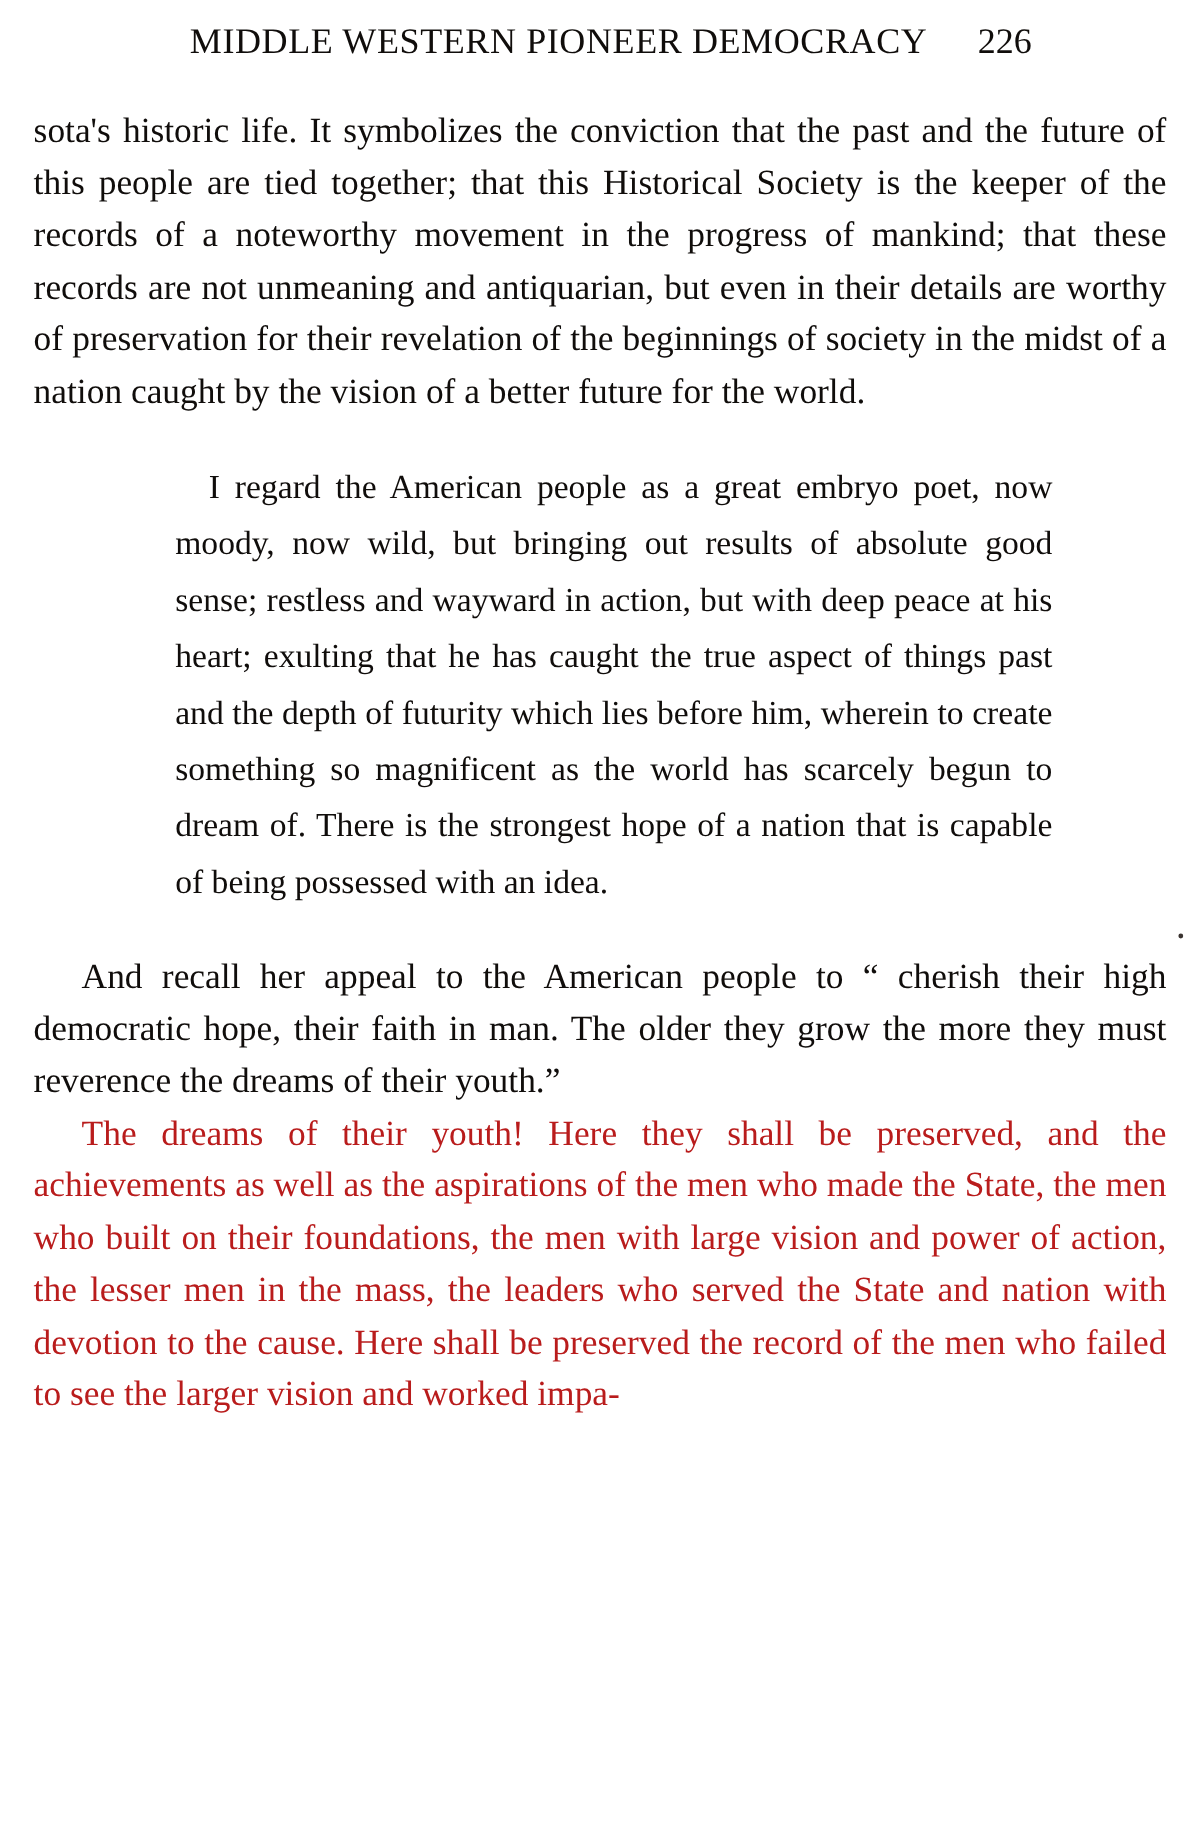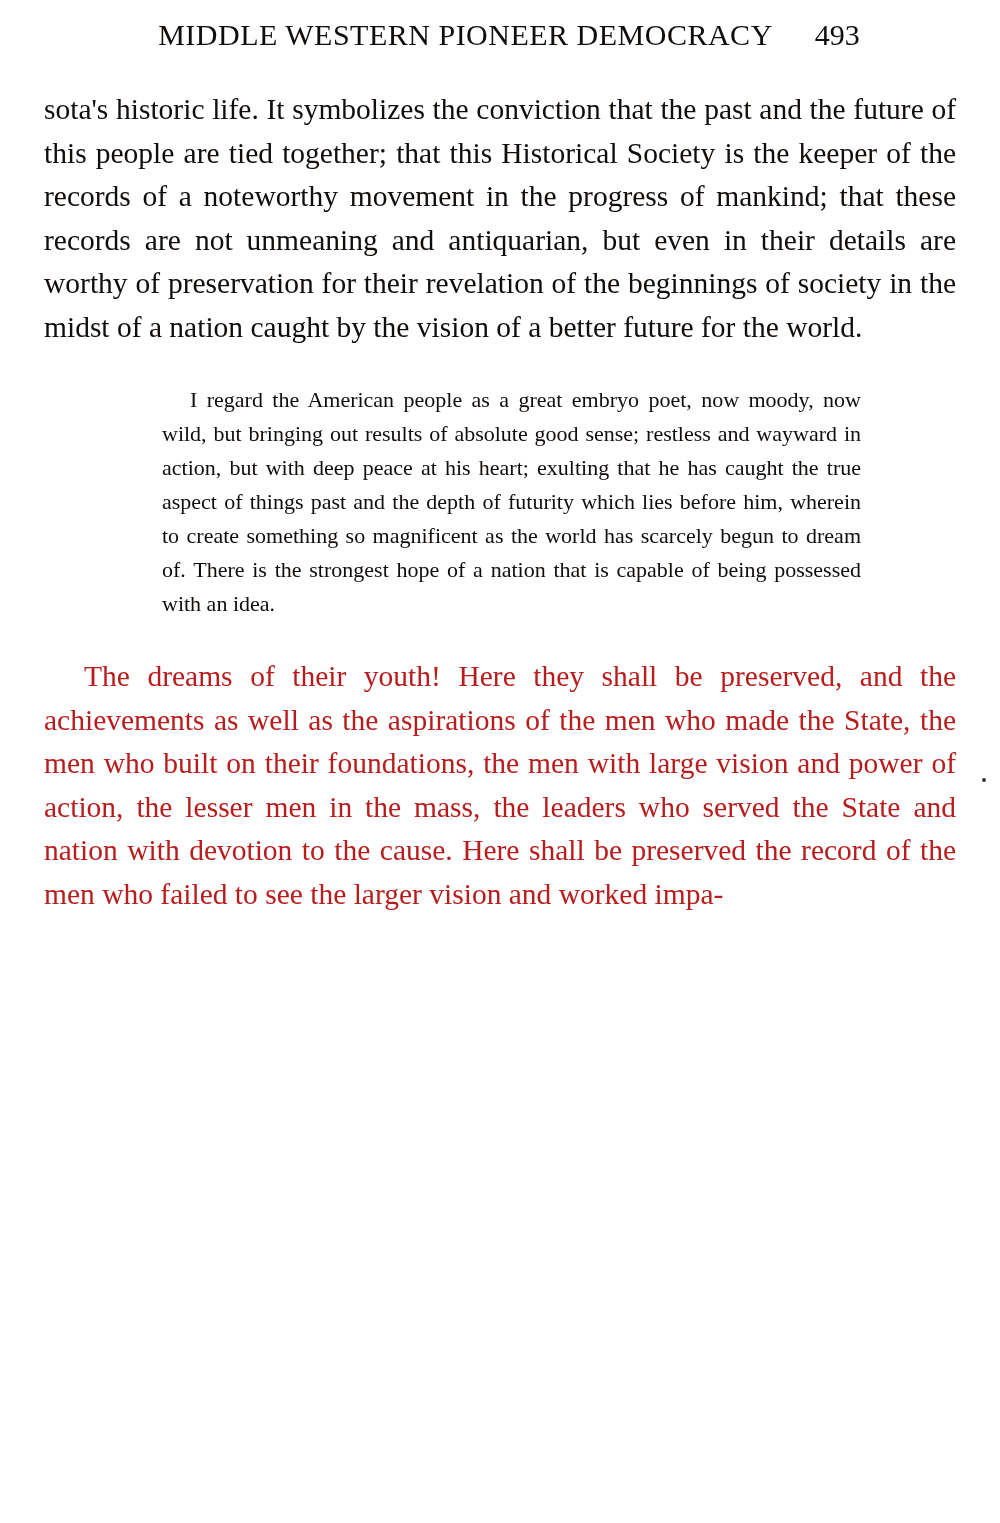--- a/index.html
+++ b/index.html
@@ -41,30 +41,30 @@
     font-weight: 400;
   }
   .body-text {
     font-size: 29.5px;
     line-height: 43.5px;
     text-align: justify;
     text-justify: inter-word;
     hyphens: none;
   }
   p {
-    margin: 16px;
+    margin: 0;
   }
   p.indent {
     text-indent: 40px;
   }
   .quote {
     margin: 34px 0 34px 0;
     padding: 0 95px 0 118px;
-    font-size: 22px;
-    line-height: 34px;
+    font-size: 28px;
+    line-height: 47px;
     text-align: justify;
   }
   .quote p {
     text-indent: 28px;
   }
   .dot-artifact {
     position: absolute;
     right: 14px;
     top: 778px;
     width: 4px;
@@ -76,32 +76,33 @@
     color: #b91c1c;
   }
 </style>
 </head>
 <body>
 
 <div class="page">
 
   <div class="running-head">
     <span class="title">MIDDLE WESTERN PIONEER DEMOCRACY</span>
-    <span class="folio">493</span>
+    <span class="folio">226</span>
   </div>
 
   <div class="body-text">
 
     <p>sota's historic life.  It symbolizes the conviction that the past and the future of this people are tied together; that this Historical Society is the keeper of the records of a note­worthy movement in the progress of mankind; that these records are not unmeaning and antiquarian, but even in their details are worthy of preservation for their revelation of the beginnings of society in the midst of a nation caught by the vision of a better future for the world.</p>
 
 
     <div class="quote">
       <p>I regard the American people as a great embryo poet, now moody, now wild, but bringing out results of absolute good sense; restless and way­ward in action, but with deep peace at his heart; exulting that he has caught the true aspect of things past and the depth of futurity which lies before him, wherein to create something so mag­nificent as the world has scarcely begun to dream of.  There is the strongest hope of a nation that is capable of being possessed with an idea.</p>
     </div>
 
+    <p class="indent">And recall her appeal to the American people to “ cherish their high democratic hope, their faith in man.  The older they grow the more they must reverence the dreams of their youth.”</p>
 
     <p class="indent faint">The dreams of their youth!  Here they shall be preserved, and the achievements as well as the aspirations of the men who made the State, the men who built on their foundations, the men with large vision and power of action, the lesser men in the mass, the leaders who served the State and nation with devotion to the cause.  Here shall be preserved the record of the men who failed to see the larger vision and worked impa-</p>
 
   </div>
 
   <div class="dot-artifact"></div>
 
 </div>
 
 </body></html>

